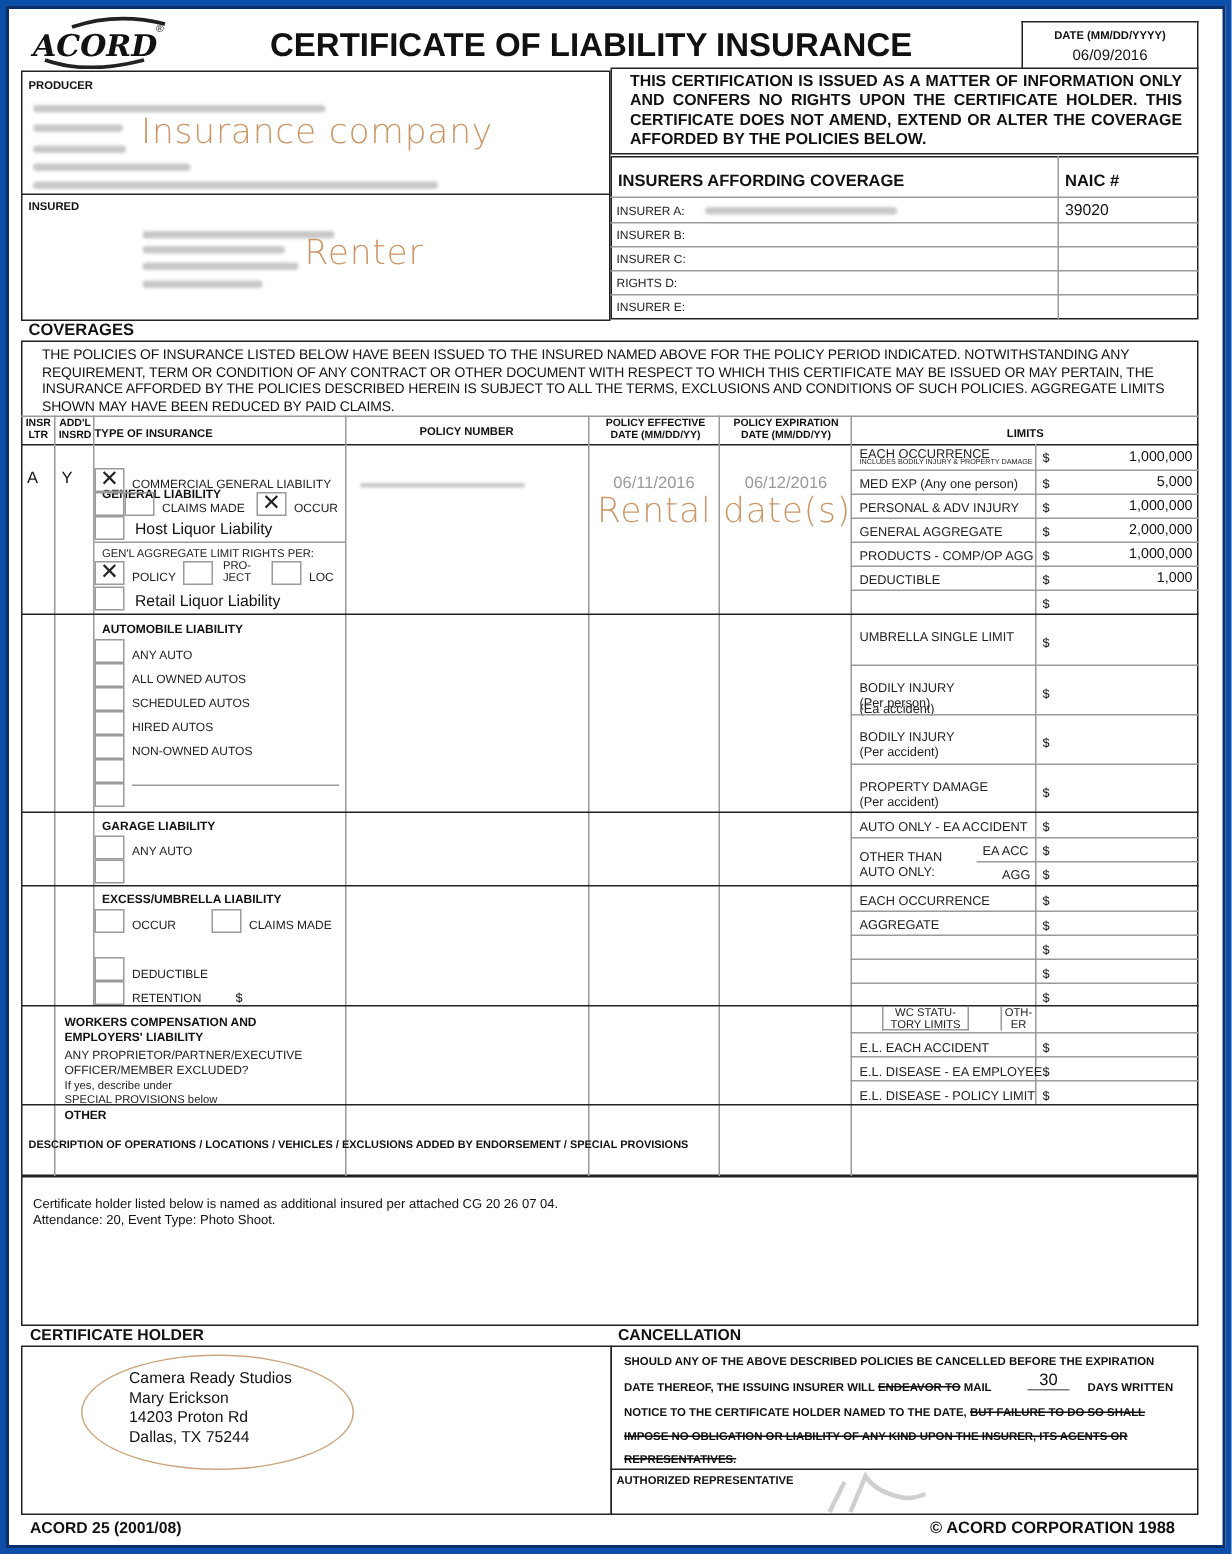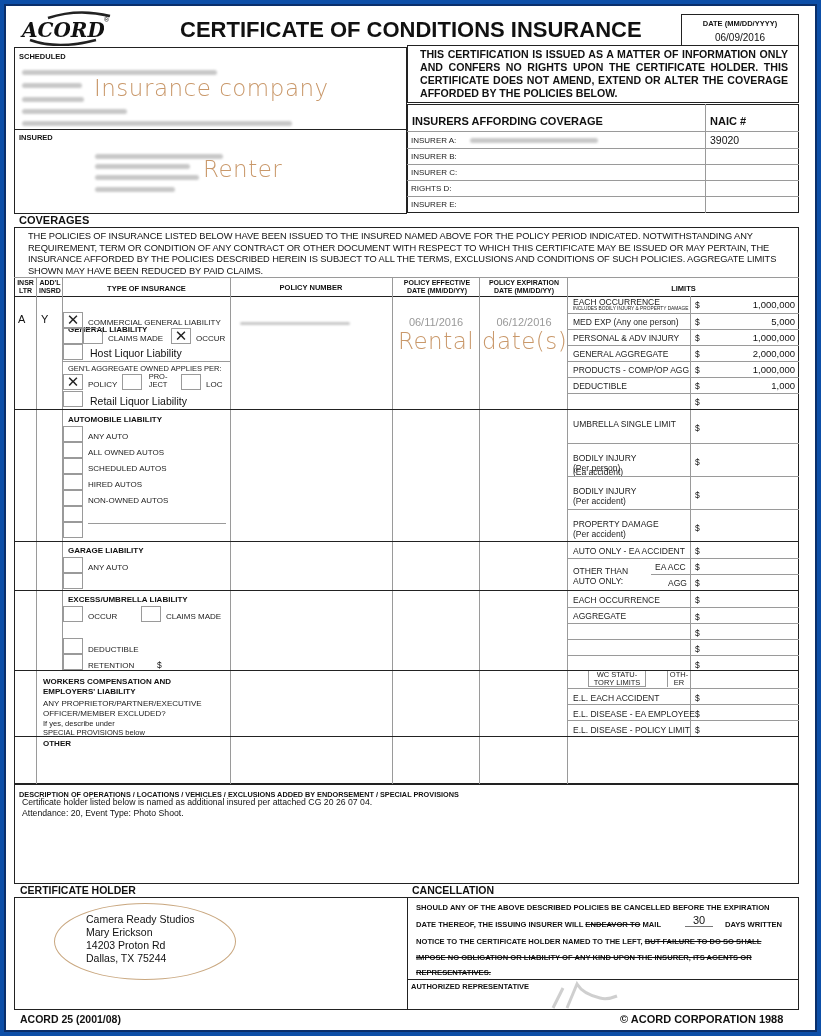--- a/index.html
+++ b/index.html
@@ -26,28 +26,28 @@
 <div class="frame"></div>
 
 <div class="abs" style="left:18px;top:10px;width:95px;height:36px;">
   <svg width="95" height="36" style="position:absolute;left:0;top:0">
     <path d="M30 8 Q60 -2 92 6" stroke="#222" stroke-width="2.5" fill="none"></path>
     <path d="M12 30 Q40 40 78 30" stroke="#222" stroke-width="2.5" fill="none"></path>
   </svg>
   <span style="position:absolute;left:4px;top:8px;font-family:'DejaVu Serif',serif;font-style:italic;font-weight:bold;font-size:20px;">ACORD</span>
   <span style="position:absolute;left:86px;top:6px;font-size:7px;">®</span>
 </div>
-<div class="abs" style="left:180px;top:17px;font-size:22px;font-weight:bold;white-space:nowrap;">CERTIFICATE OF CONDITIONS INSURANCE</div>
+<div class="abs" style="left:180px;top:17px;font-size:22px;font-weight:bold;white-space:nowrap;">CERTIFICATE OF LIABILITY INSURANCE</div>
 <div class="box" style="left:681px;top:14px;width:118px;height:32px;border-bottom:none;">
   <div style="position:absolute;left:0;width:100%;top:4px;text-align:center;font-size:7.5px;font-weight:bold;">DATE (MM/DD/YYYY)</div>
   <div style="position:absolute;left:0;width:100%;top:17px;text-align:center;font-size:10px;">06/09/2016</div>
 </div>
 
 <div class="box" style="left:14px;top:47px;width:393px;height:167px;"></div>
-<div class="lbl" style="left:19px;top:52px;font-size:7.5px;">SCHEDULED</div>
+<div class="lbl" style="left:19px;top:52px;font-size:7.5px;">PRODUCER</div>
 <div class="blur" style="left:22px;top:70px;width:195px;"></div>
 <div class="blur" style="left:22px;top:83px;width:60px;"></div>
 <div class="blur" style="left:22px;top:97px;width:62px;"></div>
 <div class="blur" style="left:22px;top:109px;width:105px;"></div>
 <div class="blur" style="left:22px;top:121px;width:270px;"></div>
 <div class="hand" style="left:94px;top:75px;font-size:23px;">Insurance company</div>
 <div class="hline dark" style="left:14px;top:129px;width:393px;"></div>
 <div class="lbl" style="left:19px;top:133px;font-size:7.5px;">INSURED</div>
 <div class="blur" style="left:95px;top:154px;width:128px;"></div>
 <div class="blur" style="left:95px;top:164px;width:95px;"></div>
@@ -76,21 +76,21 @@
 <div class="small" style="left:411px;top:200px;">INSURER E:</div>
 
 <div class="lbl" style="left:19px;top:214px;font-size:11px;">COVERAGES</div>
 <div class="box" style="left:14px;top:227px;width:785px;height:557px;"></div>
 <div class="abs" style="left:28px;top:231px;width:765px;font-size:9.3px;line-height:11.5px;letter-spacing:-0.1px;">THE POLICIES OF INSURANCE LISTED BELOW HAVE BEEN ISSUED TO THE INSURED NAMED ABOVE FOR THE POLICY PERIOD INDICATED. NOTWITHSTANDING ANY REQUIREMENT, TERM OR CONDITION OF ANY CONTRACT OR OTHER DOCUMENT WITH RESPECT TO WHICH THIS CERTIFICATE MAY BE ISSUED OR MAY PERTAIN, THE INSURANCE AFFORDED BY THE POLICIES DESCRIBED HEREIN IS SUBJECT TO ALL THE TERMS, EXCLUSIONS AND CONDITIONS OF SUCH POLICIES. AGGREGATE LIMITS SHOWN MAY HAVE BEEN REDUCED BY PAID CLAIMS.</div>
 
 <div class="hline" style="left:14px;top:277px;width:785px;"></div>
 <div class="hline dark" style="left:14px;top:296px;width:785px;"></div>
 <div class="abs" style="left:15px;top:279px;width:21px;font-size:7px;font-weight:bold;text-align:center;line-height:8px;white-space:normal;">INSR LTR</div>
 <div class="abs" style="left:37px;top:279px;width:26px;font-size:7px;font-weight:bold;text-align:center;line-height:8px;white-space:normal;">ADD'L INSRD</div>
-<div class="abs" style="left:63px;top:284px;width:167px;font-size:7.5px;font-weight:bold;text-align:center;">TYPE OF INSURANCE</div>
+<div class="abs" style="left:63px;top:284px;width:167px;font-size:7.5px;font-weight:bold;">TYPE OF INSURANCE</div>
 <div class="abs" style="left:230px;top:283px;width:162px;font-size:7.5px;font-weight:bold;text-align:center;">POLICY NUMBER</div>
 <div class="abs" style="left:394px;top:279px;width:86px;font-size:7px;font-weight:bold;text-align:center;line-height:8px;">POLICY EFFECTIVE DATE (MM/DD/YY)</div>
 <div class="abs" style="left:480px;top:279px;width:88px;font-size:7px;font-weight:bold;text-align:center;line-height:8px;">POLICY EXPIRATION DATE (MM/DD/YY)</div>
 <div class="abs" style="left:568px;top:284px;width:231px;font-size:7.5px;font-weight:bold;text-align:center;">LIMITS</div>
 
 <div class="vline" style="left:36px;top:277px;height:507px;"></div>
 <div class="vline" style="left:62px;top:277px;height:393px;"></div>
 <div class="vline" style="left:230px;top:277px;height:507px;"></div>
 <div class="vline" style="left:392px;top:277px;height:507px;"></div>
 <div class="vline" style="left:479px;top:277px;height:507px;"></div>
@@ -103,21 +103,21 @@
 <div class="chk" style="left:63px;top:312px;">✕</div>
 <div class="small" style="left:88px;top:318px;">COMMERCIAL GENERAL LIABILITY</div>
 <div class="chk" style="left:63px;top:328px;"></div>
 <div class="chk" style="left:83px;top:328px;"></div>
 <div class="small" style="left:108px;top:334px;">CLAIMS MADE</div>
 <div class="chk" style="left:171px;top:328px;">✕</div>
 <div class="small" style="left:196px;top:334px;">OCCUR</div>
 <div class="chk" style="left:63px;top:344px;"></div>
 <div class="abs" style="left:90px;top:347px;font-size:10.5px;">Host Liquor Liability</div>
 <div class="hline" style="left:63px;top:361px;width:167px;"></div>
-<div class="small" style="left:68px;top:364px;font-size:7.5px;">GEN'L AGGREGATE OWNED APPLIES PER:</div>
+<div class="small" style="left:68px;top:364px;font-size:7.5px;">GEN'L AGGREGATE LIMIT RIGHTS PER:</div>
 <div class="chk" style="left:63px;top:374px;">✕</div>
 <div class="small" style="left:88px;top:380px;">POLICY</div>
 <div class="chk" style="left:122px;top:374px;"></div>
 <div class="small" style="left:147px;top:373px;width:22px;white-space:normal;line-height:8px;text-align:center;font-size:7.5px;">PRO- JECT</div>
 <div class="chk" style="left:181px;top:374px;"></div>
 <div class="small" style="left:206px;top:380px;">LOC</div>
 <div class="chk" style="left:63px;top:391px;"></div>
 <div class="abs" style="left:90px;top:395px;font-size:10.5px;">Retail Liquor Liability</div>
 <div class="blur" style="left:240px;top:322px;width:110px;height:3px;"></div>
 <div class="abs" style="left:393px;top:316px;width:86px;text-align:center;font-size:11px;color:#999;">06/11/2016</div>
@@ -253,21 +253,21 @@
     <div class="dollar" style="left:695px;top:709px;">$</div>
     <div class="hline" style="left:567px;top:720px;width:232px;"></div>
     <div class="small" style="left:573px;top:725px;font-size:8.5px;">E.L. DISEASE - POLICY LIMIT</div>
     <div class="dollar" style="left:695px;top:725px;">$</div>
   </div>
 
 <div class="hline dark" style="left:14px;top:736px;width:785px;"></div>
 <div class="lbl" style="left:43px;top:739px;font-size:8px;">OTHER</div>
 
 <div class="box" style="left:14px;top:784px;width:785px;height:100px;"></div>
-<div class="lbl" style="left:19px;top:790px;font-size:7.3px;">DESCRIPTION OF OPERATIONS / LOCATIONS / VEHICLES / EXCLUSIONS ADDED BY ENDORSEMENT / SPECIAL PROVISIONS</div>
+<div class="lbl" style="left:19px;top:758px;font-size:7.3px;">DESCRIPTION OF OPERATIONS / LOCATIONS / VEHICLES / EXCLUSIONS ADDED BY ENDORSEMENT / SPECIAL PROVISIONS</div>
 <div class="abs" style="left:22px;top:797px;font-size:8.7px;">Certificate holder listed below is named as additional insured per attached CG 20 26 07 04.</div>
 <div class="abs" style="left:22px;top:808px;font-size:8.7px;">Attendance: 20, Event Type: Photo Shoot.</div>
 
 <div class="lbl" style="left:20px;top:884px;font-size:10.5px;">CERTIFICATE HOLDER</div>
 <div class="box" style="left:14px;top:897px;width:394px;height:113px;"></div>
 <div class="abs" style="left:54px;top:903px;width:182px;height:77px;border:1px solid #c9a77f;border-radius:50%;"></div>
 <div class="abs" style="left:86px;top:913px;font-size:10.5px;">Camera Ready Studios</div>
 <div class="abs" style="left:86px;top:926px;font-size:10.5px;">Mary Erickson</div>
 <div class="abs" style="left:86px;top:939px;font-size:10.5px;">14203 Proton Rd</div>
 <div class="abs" style="left:86px;top:952px;font-size:10.5px;">Dallas, TX 75244</div>
@@ -276,21 +276,21 @@
 <div class="box" style="left:407px;top:897px;width:392px;height:113px;"></div>
 <div class="lbl" style="left:416px;top:903px;font-size:7.6px;">SHOULD ANY OF THE ABOVE DESCRIBED POLICIES BE CANCELLED BEFORE THE EXPIRATION</div>
 <div class="lbl" style="left:416px;top:920px;font-size:7.6px;">
   <span>DATE THEREOF, THE ISSUING INSURER WILL</span>
   <span class="strike">ENDEAVOR TO</span>
   <span>MAIL</span>
 </div>
 <div class="abs" style="left:685px;top:914px;width:28px;text-align:center;font-size:11px;border-bottom:1px solid #777;">30</div>
 <div class="lbl" style="left:725px;top:920px;font-size:7.6px;">DAYS  WRITTEN</div>
 <div class="lbl" style="left:416px;top:937px;font-size:7.6px;">
-  <span>NOTICE TO THE CERTIFICATE HOLDER NAMED TO THE LEFT,</span>
+  <span>NOTICE TO THE CERTIFICATE HOLDER NAMED TO THE DATE,</span>
   <span class="strike">BUT FAILURE TO DO SO SHALL</span>
 </div>
 <div class="lbl strike" style="left:416px;top:953px;font-size:7.6px;">IMPOSE NO OBLIGATION OR LIABILITY OF ANY KIND UPON THE INSURER, ITS AGENTS OR</div>
 <div class="lbl strike" style="left:416px;top:968px;font-size:7.6px;">REPRESENTATIVES.</div>
 <div class="hline dark" style="left:407px;top:979px;width:392px;"></div>
 <div class="lbl" style="left:411px;top:982px;font-size:7.5px;">AUTHORIZED REPRESENTATIVE</div>
 <svg class="abs" style="left:545px;top:980px" width="80" height="30">
   <path d="M8 28 L18 8 M22 28 L32 4 Q38 14 55 18 Q62 20 72 16" stroke="#bbb" stroke-width="3" fill="none" opacity="0.7"></path>
 </svg>
 

